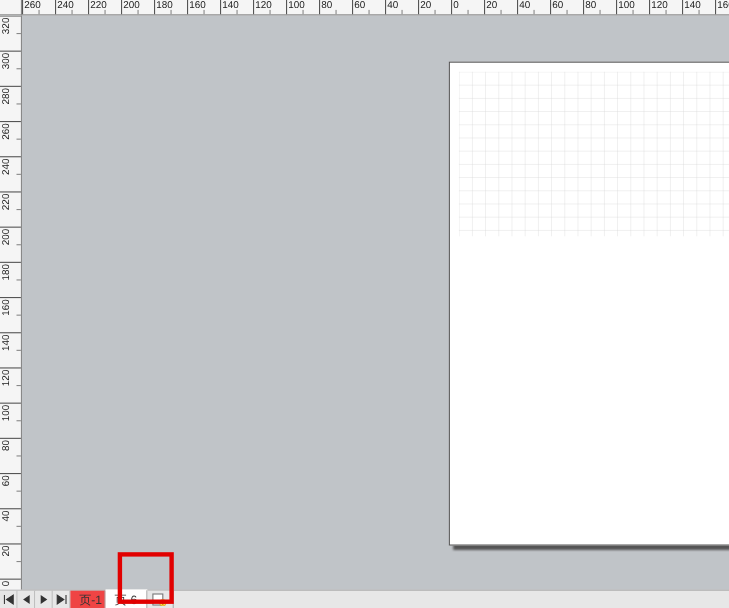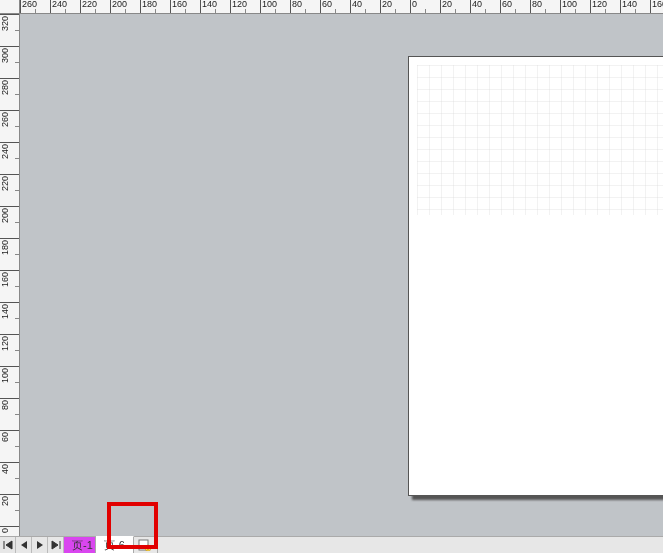--- a/index.html
+++ b/index.html
@@ -125,21 +125,21 @@
     background: #e7e7e7;
     color: #333;
     cursor: pointer;
   }
   .nav-btn svg { display:block; }
   .tab {
     padding: 0 8px;
     display: flex;
     align-items: center;
     border-right: 1px solid #aaa;
-    background: #d946ef;
+    background: #ef4444;
     color: #333;
     cursor: pointer;
     font-size: 11px;
     white-space: nowrap;
     position: relative;
   }
   .tab.active {
     background: #fff;
     border-top: 1px solid #fff;
     margin-top:-1px;

